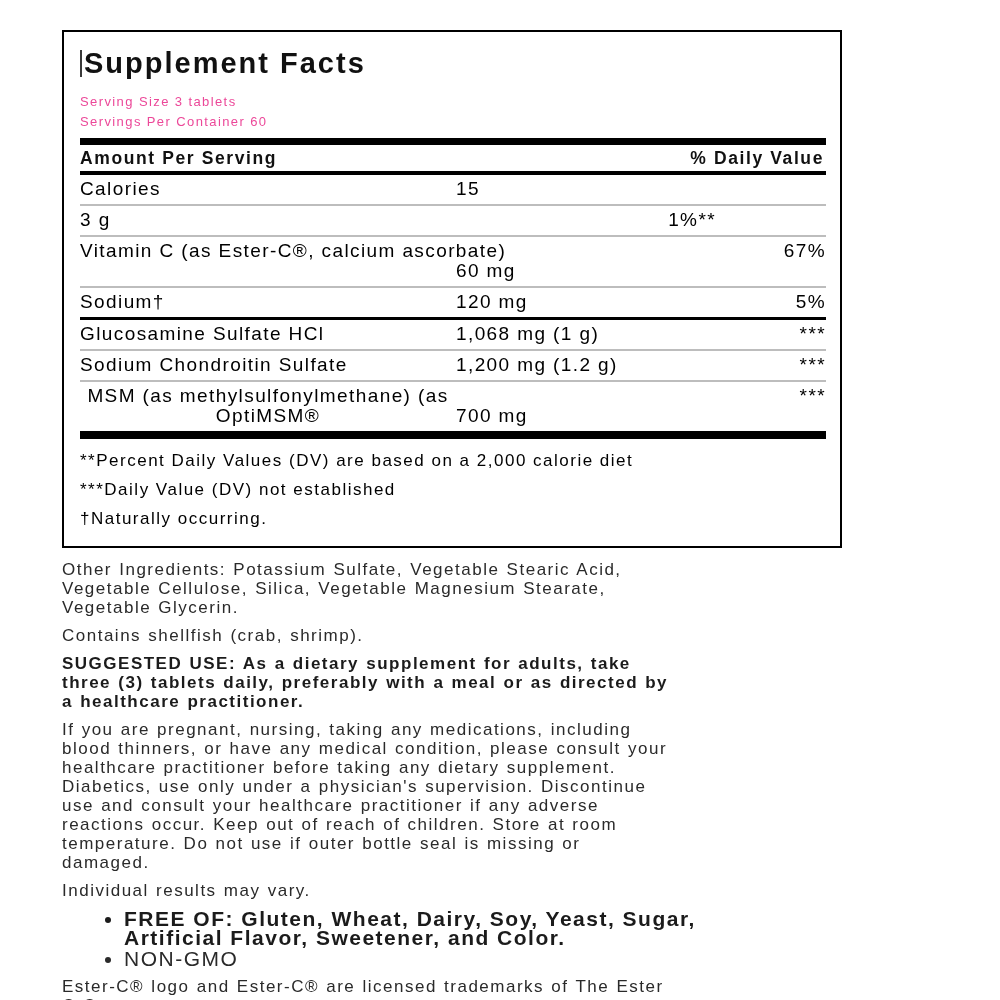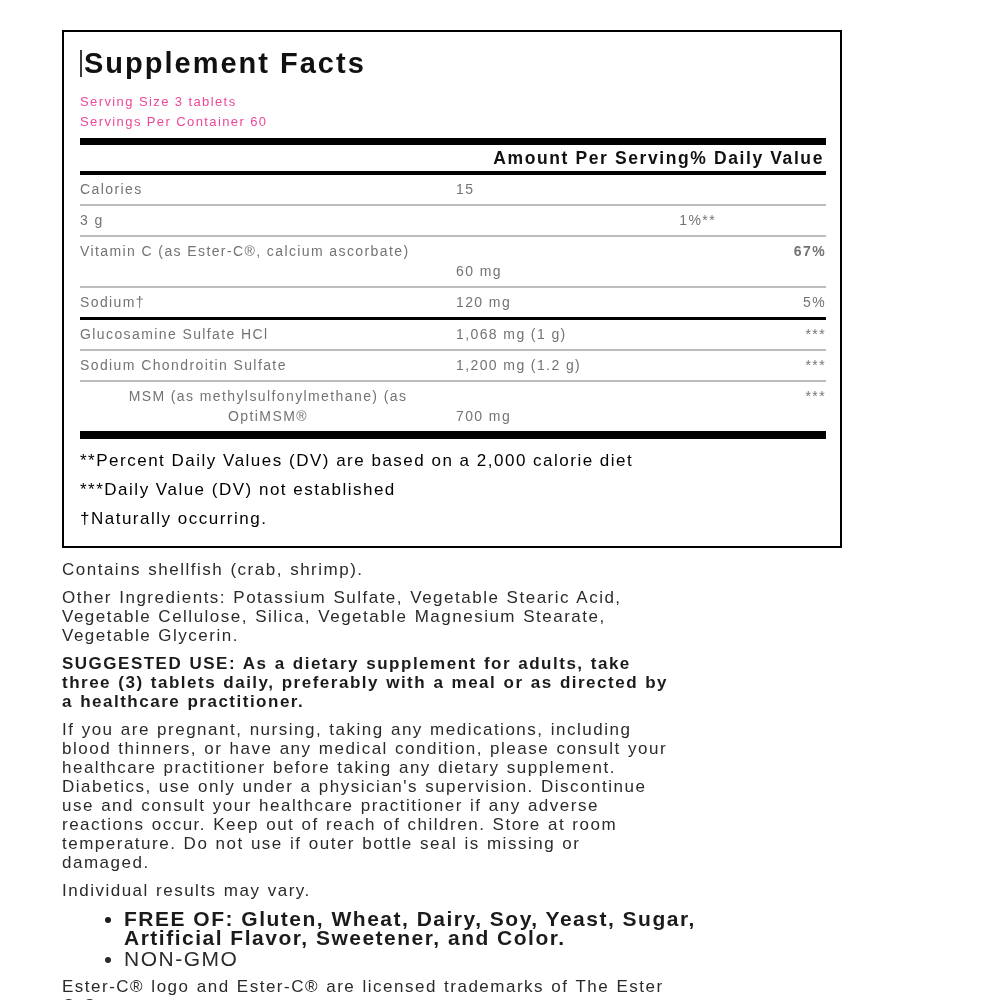--- a/index.html
+++ b/index.html
@@ -52,41 +52,41 @@
   .sf-head {
     display: grid;
     grid-template-columns: 1fr auto;
     padding: 3px 2px 3px 0;
     font-weight: 700;
     font-size: 17.5px;
     letter-spacing: 1.6px;
     line-height: 20px;
     color: #111;
   }
-  .sf-head-amount { text-align: right; }
+  .sf-head-amount { text-align: left; }
   .sf-head-dv { text-align: right; }
 
   .sf-row {
     display: grid;
     grid-template-columns: 1fr 260px 110px;
     align-items: baseline;
     padding: 4px 0 5px;
-    font-size: 14px;
+    font-size: 19px;
     letter-spacing: 1.4px;
     line-height: 20px;
-    color: #737373;
+    color: #000000;
   }
   .sf-group .sf-row + .sf-row { border-top: 2px solid #bdbdbd; }
   .sf-name { white-space: pre-line; }
   .sf-amt  { text-align: left; }
   .sf-dv   { text-align: right; }
 
   
   .sf-row.vc .sf-name { grid-column: 1 / 3; grid-row: 1; }
-  .sf-row.vc .sf-dv   { grid-column: 3; grid-row: 1; font-weight: bold; }
+  .sf-row.vc .sf-dv   { grid-column: 3; grid-row: 1; }
   .sf-row.vc .sf-amt  { grid-column: 2; grid-row: 2; }
   
   .sf-row.msm .sf-name { grid-column: 1; grid-row: 1 / 3; text-align: center; }
   .sf-row.msm .sf-dv   { grid-column: 3; grid-row: 1; }
   .sf-row.msm .sf-amt  { grid-column: 2; grid-row: 2; align-self: end; }
 
   .sf-footnotes { margin-top: 12px; }
   .sf-footnotes p {
     margin: 0 0 10px;
     font-size: 17px;
@@ -189,24 +189,24 @@
     <div class="bar h8"></div>
 
     <div class="sf-footnotes">
       <p>**Percent Daily Values (DV) are based on a 2,000 calorie diet</p>
       <p>***Daily Value (DV) not established</p>
       <p>†Naturally occurring.</p>
     </div>
   </section>
 
   <section class="body-copy">
-    <p class="para">Contains shellfish (crab, shrimp).</p>
     <p class="para">Other Ingredients: Potassium Sulfate, Vegetable Stearic Acid,
 Vegetable Cellulose, Silica, Vegetable Magnesium Stearate,
 Vegetable Glycerin.</p>
+    <p class="para">Contains shellfish (crab, shrimp).</p>
     <p class="para bold">SUGGESTED USE: As a dietary supplement for adults, take
 three (3) tablets daily, preferably with a meal or as directed by
 a healthcare practitioner.</p>
     <p class="para">If you are pregnant, nursing, taking any medications, including
 blood thinners, or have any medical condition, please consult your
 healthcare practitioner before taking any dietary supplement.
 Diabetics, use only under a physician's supervision. Discontinue
 use and consult your healthcare practitioner if any adverse
 reactions occur. Keep out of reach of children. Store at room
 temperature. Do not use if outer bottle seal is missing or

